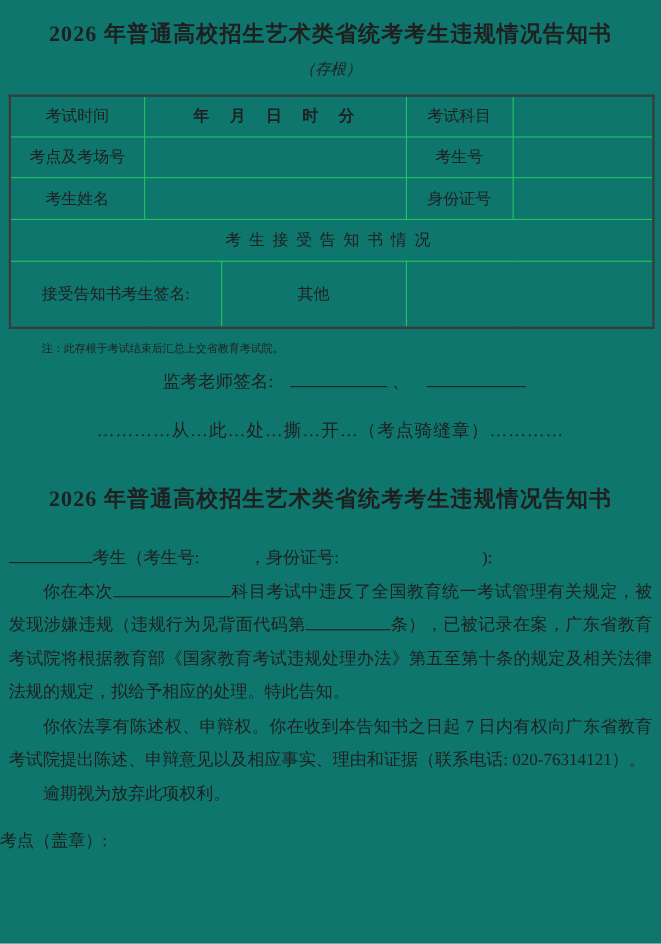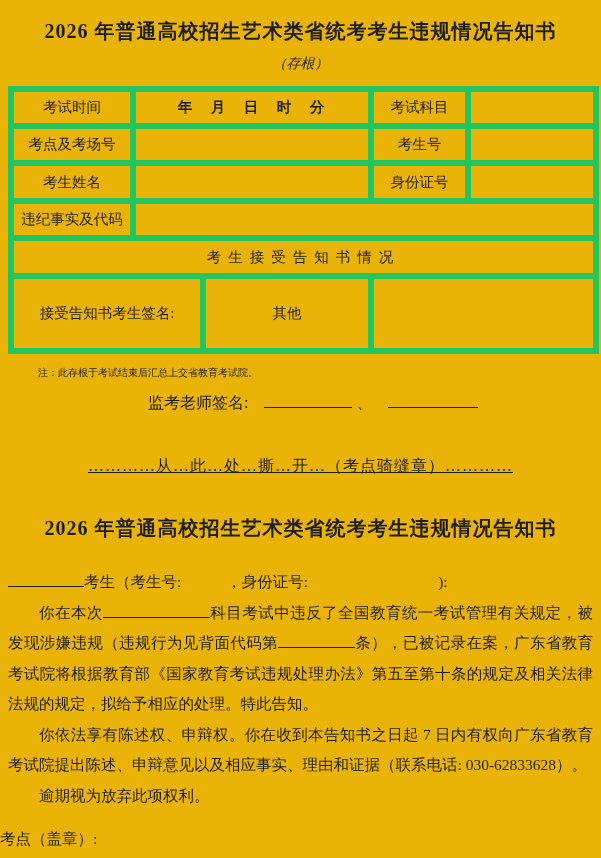--- a/index.html
+++ b/index.html
@@ -1,20 +1,20 @@
 <!DOCTYPE html>
 <html><head>
 <meta charset="utf-8">
 <style>
   html,body{margin:0;padding:0;background:#ffffff;}
   .page{
     position:relative;
     width:601px;height:858px;
     margin:0 auto;
-    background:#eab308;
+    background:#0f766e;
     color:#1f1f1f;
     font-family:"Liberation Serif","DejaVu Serif",serif;
     overflow:hidden;
   }
   .title{
     margin:16px 8px 0 8px;
     text-align:center;
     font-size:20px;
     font-weight:bold;
     line-height:30px;
@@ -28,56 +28,55 @@
     font-style:italic;
   }
   table.form{
     margin:12px 0 0 8px;
     border-collapse:collapse;
     table-layout:fixed;
     width:585px;
     border:2px solid #3a3a3a;
   }
   table.form td{
-    border:6px solid #22c55e;
+    border:1px solid #22c55e;
     font-size:14.5px;
     text-align:center;
     vertical-align:middle;
     padding:0 2px;
     overflow:hidden;
   }
   tr.r1{height:37px;} tr.r2{height:37px;} tr.r3{height:38px;padding-left:45px;}
-  tr.r4{height:37px;} tr.r5{height:38px;} tr.r6{height:75px;}
+  tr.r4{height:37px;} tr.r5{height:38px;} tr.r6{height:61px;}
   td.acceptance{letter-spacing:7px;font-size:15px;}
   td.datecell{letter-spacing:2px;font-weight:bold;}
   .note{
     margin:9px 0 0 38px;
     font-size:10px;
     line-height:20px;
   }
   .invigilator{
     margin:8px 0 0 148px;
     font-size:16px;
     line-height:24px;
   }
   .blank{
     display:inline-block;
     border-bottom:1px solid #1f1f1f;
     height:14px;
     vertical-align:baseline;
   }
   .gap{display:inline-block;height:1px;}
   .tearline{
-    margin-top:40px;
+    margin-top:21px;
     text-align:center;
     font-size:16px;
     line-height:22px;
     letter-spacing:1px;
     white-space:nowrap;
-    text-decoration:underline;
   }
   .title2{
     margin-top:36px;
   }
   .body-text{
     margin:24px 8px 16px 8px;
     font-size:15.5px;
     line-height:30.5px;
     text-align:justify;
   }
@@ -125,24 +124,20 @@
       <td colspan="2"></td>
       <td>考生号</td>
       <td></td>
     </tr>
     <tr class="r3">
       <td>考生姓名</td>
       <td colspan="2"></td>
       <td>身份证号</td>
       <td></td>
     </tr>
-    <tr class="r4">
-      <td>违纪事实及代码</td>
-      <td colspan="4"></td>
-    </tr>
     <tr class="r5">
       <td class="acceptance" colspan="5">考生接受告知书情况</td>
     </tr>
     <tr class="r6">
       <td colspan="2">接受告知书考生签名:</td>
       <td>其他</td>
       <td colspan="2"></td>
     </tr>
   </tbody>
     </table>
@@ -162,19 +157,19 @@
 
   <div class="title title2">2026 年普通高校招生艺术类省统考考生违规情况告知书</div>
 
   <div class="body-text">
     <p>
       <span class="blank" style="width:76px"></span><span>考生（考生号:</span><span class="gap" style="width:45px"></span><span>，身份证号:</span><span class="gap" style="width:130px"></span><span>):</span>
     </p>
     <p class="indent">
       <span>你在本次</span><span class="blank" style="width:107px"></span><span>科目考试中违反了全国教育统一考试管理有关规定，被发现涉嫌违规（违规行为见背面代码第</span><span class="blank" style="width:77px"></span><span>条），已被记录在案，广东省教育考试院将根据教育部《国家教育考试违规处理办法》第五至第十条的规定及相关法律法规的规定，拟给予相应的处理。特此告知。</span>
     </p>
-    <p class="indent">你依法享有陈述权、申辩权。你在收到本告知书之日起 7 日内有权向广东省教育考试院提出陈述、申辩意见以及相应事实、理由和证据（联系电话: 030-62833628）。</p>
+    <p class="indent">你依法享有陈述权、申辩权。你在收到本告知书之日起 7 日内有权向广东省教育考试院提出陈述、申辩意见以及相应事实、理由和证据（联系电话: 020-76314121）。</p>
     <p class="indent">逾期视为放弃此项权利。</p>
   </div>
 
   <div class="footer-stamp">考点（盖章）:</div>
 
 </div>
 
 </body></html>

